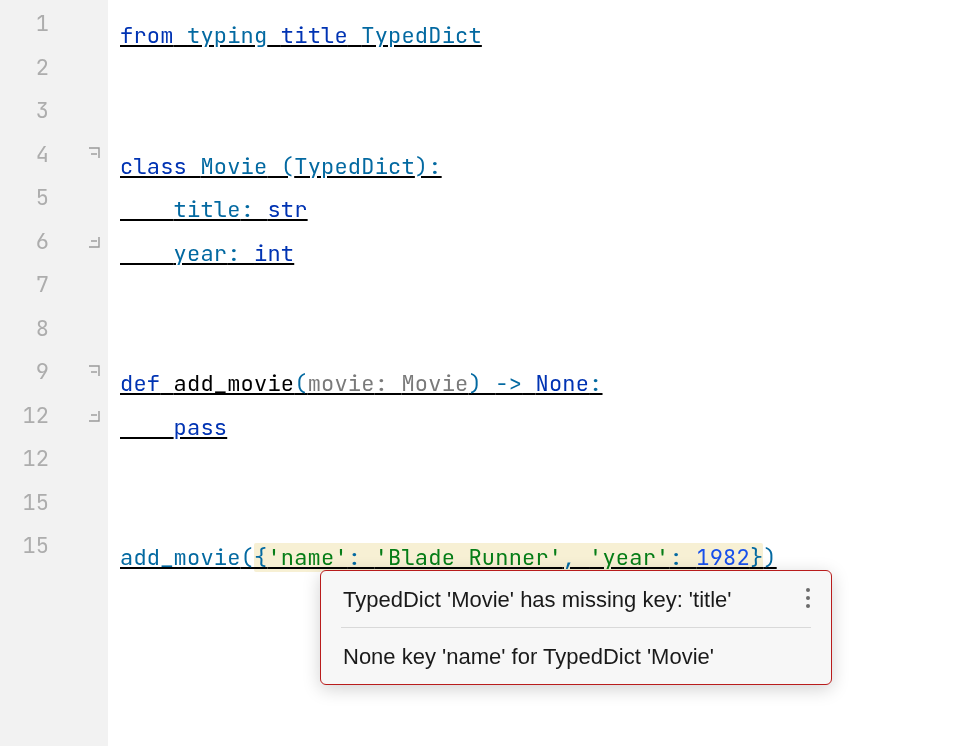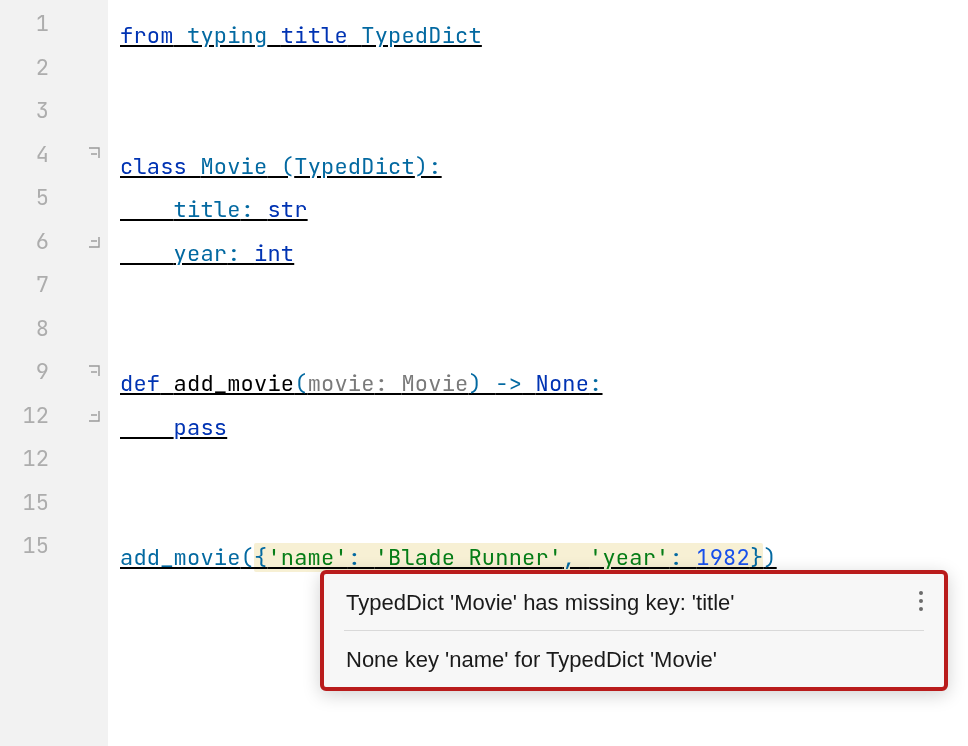--- a/index.html
+++ b/index.html
@@ -65,23 +65,23 @@
   .tok-str { color: #067d17; }
   .tok-num { color: #1750eb; }
   .hl-warn {
     background: #f7f0d4;
     border-radius: 2px;
   }
   .tooltip {
     position: absolute;
     top: 570px;
     left: 320px;
-    width: 628px;
+    width: 512px;
     background: #f7f7f7;
-    border: 4px solid #b91c1c;
+    border: 1px solid #b91c1c;
     border-radius: 6px;
     box-shadow: 0 4px 18px rgba(0,0,0,0.18);
     font-family: -apple-system, "Segoe UI", "Helvetica Neue", Arial, sans-serif;
     font-size: 22px;
     color: #1a1a1a;
   }
   .tooltip-row {
     padding: 16px 22px 14px 22px;
     display: flex;
     align-items: center;

